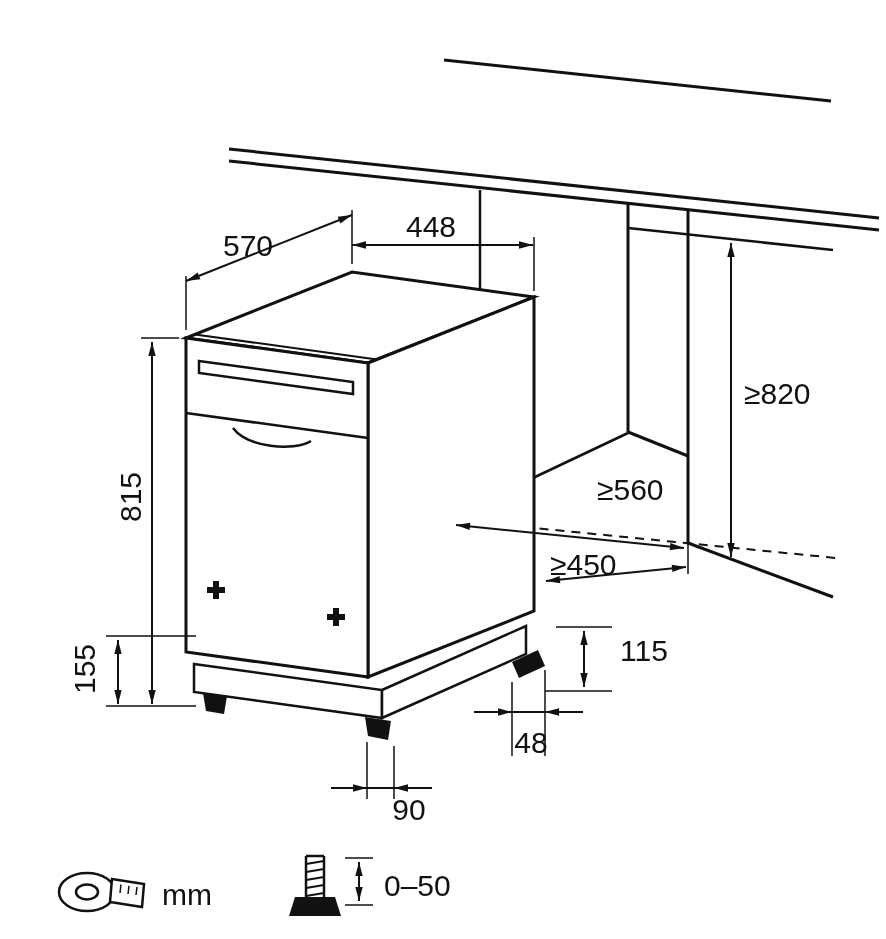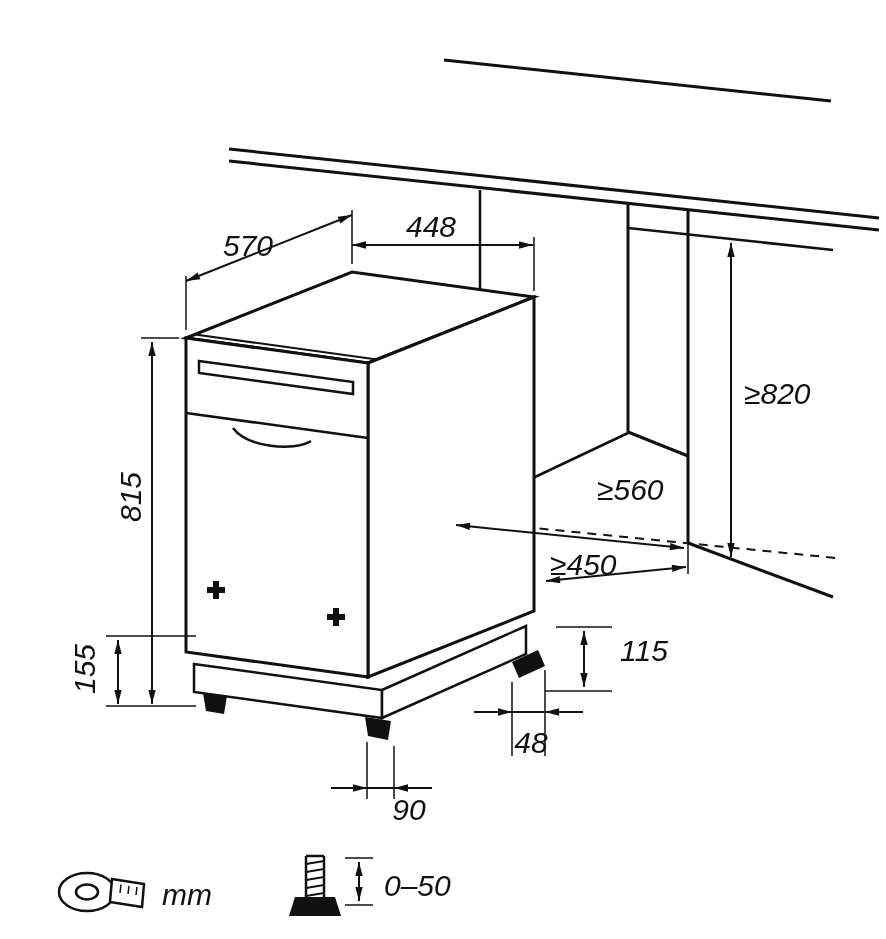--- a/index.html
+++ b/index.html
@@ -1,19 +1,18 @@
 <!DOCTYPE html>
 <html><head>
 <meta charset="utf-8">
 <style>
   html,body{margin:0;padding:0;background:#ffffff;}
   .stage{
     width:886px;height:939px;background:#ffffff;position:relative;overflow:hidden;
     font-family:"Liberation Sans",sans-serif;
-    font-style:italic;
   }
   svg{display:block;}
   .ink{stroke:#111111;fill:none;}
   .w3{stroke-width:3;}
   .w25{stroke-width:2.5;}
   .w2{stroke-width:2;}
   .w15{stroke-width:1.5;}
   .face{fill:#ffffff;}
   .solidfill{fill:#111111;stroke:none;}
   .dashed{stroke-dasharray:9 7;}

